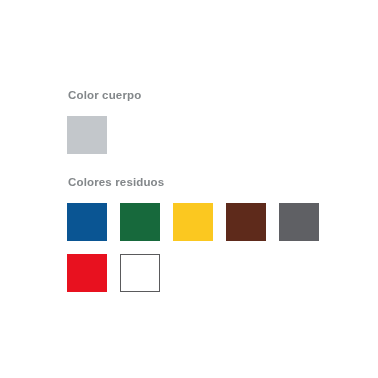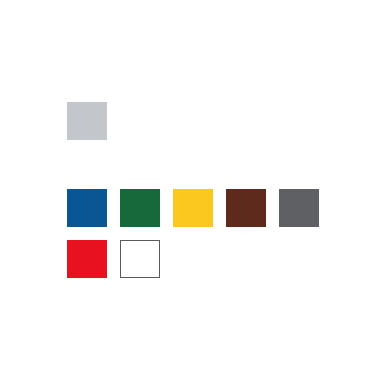--- a/index.html
+++ b/index.html
@@ -73,28 +73,30 @@
   .swatch.outlined {
     border: 1.5px solid #5a5a5c;
   }
 </style>
 </head>
 <body>
 
 <div id="color-picker-panel" style="background: rgb(255, 255, 255);">
 
   <div class="group" id="body-color-group">
+    <div class="group-label" style="color: rgb(131, 135, 138);">Color cuerpo</div>
     <div class="swatch-rows">
       <div class="swatch-row">
         <span class="swatch" title="light-grey" style="background-color: rgb(195, 199, 203);"></span>
       </div>
     </div>
   </div>
 
   <div class="group" id="waste-colors-group">
+    <div class="group-label" style="color: rgb(131, 135, 138);">Colores residuos</div>
     <div class="swatch-rows">
 
       <div class="swatch-row">
         <span class="swatch" title="blue" style="background-color: rgb(10, 85, 147);"></span>
         <span class="swatch" title="green" style="background-color: rgb(23, 105, 60);"></span>
         <span class="swatch" title="yellow" style="background-color: rgb(251, 200, 32);"></span>
         <span class="swatch" title="brown" style="background-color: rgb(94, 42, 27);"></span>
         <span class="swatch" title="dark-grey" style="background-color: rgb(95, 96, 100);"></span>
       </div>
 

